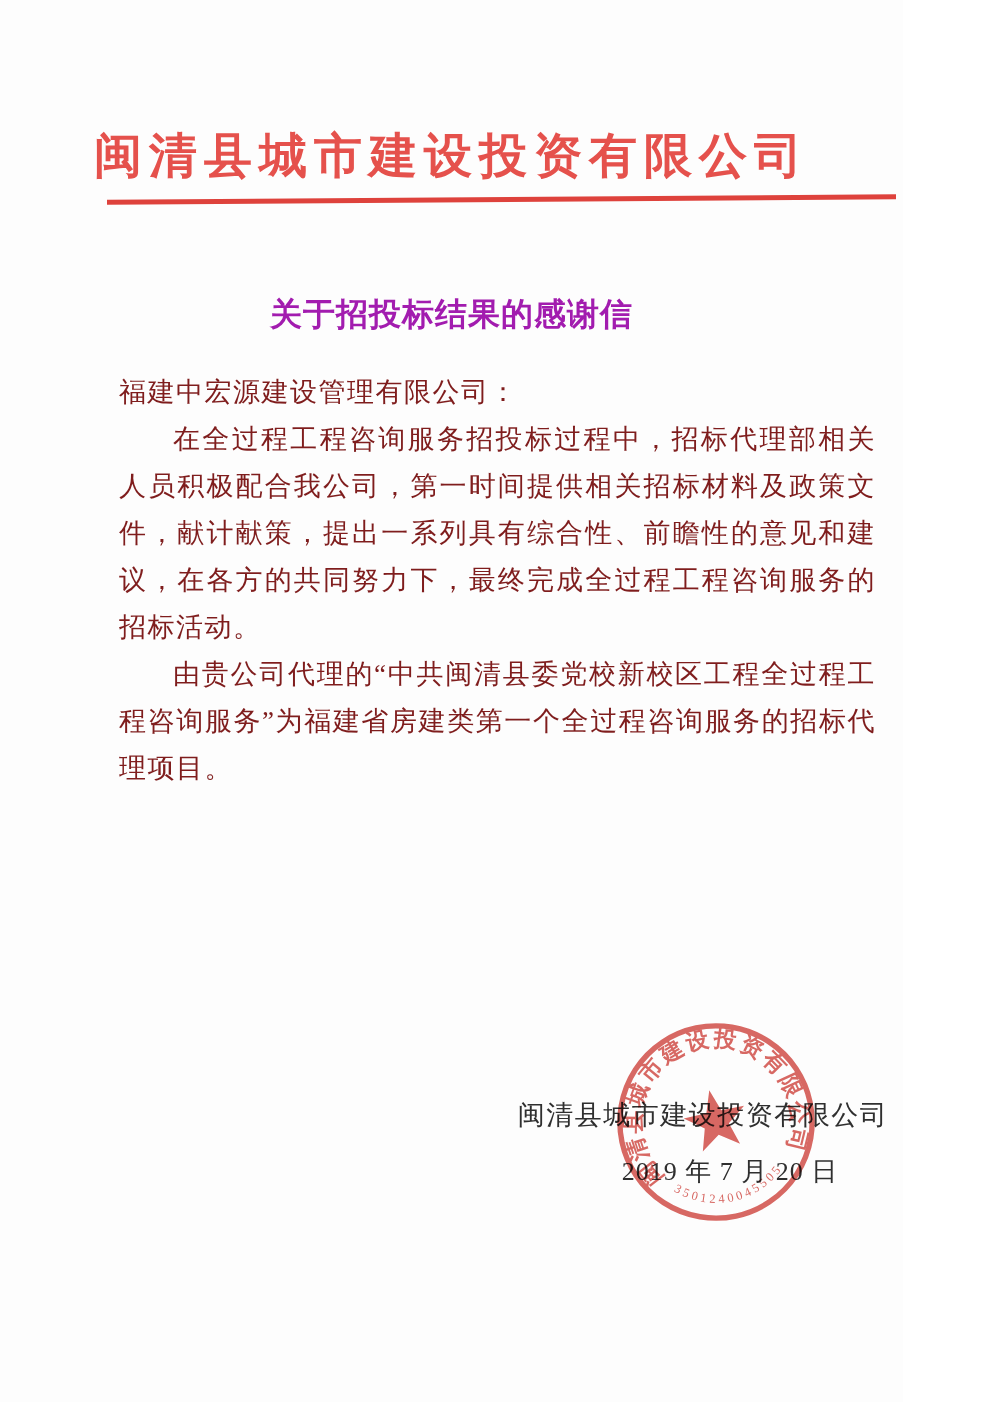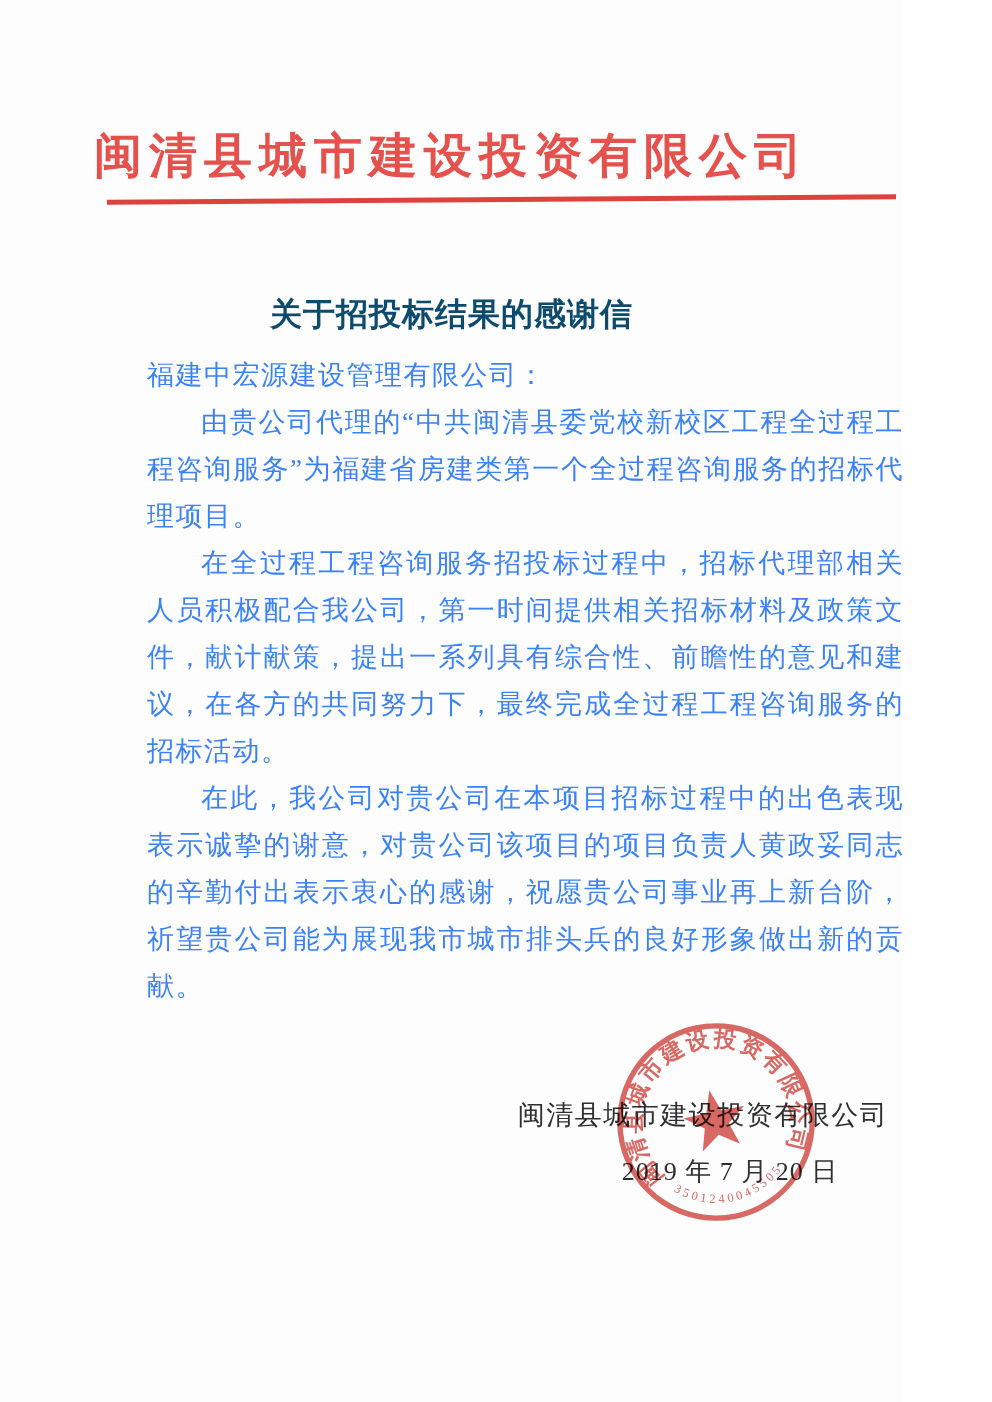--- a/index.html
+++ b/index.html
@@ -25,31 +25,30 @@
     width:789px; height:5px;
     background:#de423c;
     transform:rotate(-0.4deg);
   }
   
   .doc-title {
     position:absolute; top:293px; left:0; width:100%;
     margin:0; text-align:center;
     font-family:"Liberation Sans", sans-serif;
     font-size:32px; font-weight:600;
-    color:#0c4a6e; letter-spacing:1px;
+    color:#a21caf; letter-spacing:1px;
     white-space:nowrap;
   }
   
   .letter-body {
-    position:absolute; top:352px; left:119px; width:757px;
+    position:absolute; top:369px; left:119px; width:757px;
     font-size:27px; line-height:47px;
     letter-spacing:1.5px;
-    color:#3b82f6;
+    color:#7f1d1d;
     text-align:justify;
-    margin-left:28px;
   }
   .letter-body p { margin:0; text-indent:2em; }
   .letter-body p.salutation { text-indent:0; }
   
   .sign-company {
     position:absolute; top:1097px; left:703px;
     transform:translateX(-50%);
     font-size:27px; letter-spacing:1.5px; color:#2f2f2f;
     white-space:nowrap;
   }
@@ -89,23 +88,22 @@
   <h1 class="letterhead">闽清县城市建设投资有限公司</h1>
 
   <div class="letterhead-rule"></div>
 
   <div class="speck-1"></div>
 
   <h2 class="doc-title">关于招投标结果的感谢信</h2>
 
   <div class="letter-body">
     <p class="salutation">福建中宏源建设管理有限公司：</p>
+    <p>在全过程工程咨询服务招投标过程中，招标代理部相关人员积极配合我公司，第一时间提供相关招标材料及政策文件，献计献策，提出一系列具有综合性、前瞻性的意见和建议，在各方的共同努力下，最终完成全过程工程咨询服务的招标活动。</p>
     <p>由贵公司代理的“中共闽清县委党校新校区工程全过程工程咨询服务”为福建省房建类第一个全过程咨询服务的招标代理项目。</p>
-    <p>在全过程工程咨询服务招投标过程中，招标代理部相关人员积极配合我公司，第一时间提供相关招标材料及政策文件，献计献策，提出一系列具有综合性、前瞻性的意见和建议，在各方的共同努力下，最终完成全过程工程咨询服务的招标活动。</p>
-    <p>在此，我公司对贵公司在本项目招标过程中的出色表现表示诚挚的谢意，对贵公司该项目的项目负责人黄政妥同志的辛勤付出表示衷心的感谢，祝愿贵公司事业再上新台阶，祈望贵公司能为展现我市城市排头兵的良好形象做出新的贡献。</p>
   </div>
 
   <div class="sign-company">闽清县城市建设投资有限公司</div>
 
   <div class="sign-date">2019 年 7 月 20 日</div>
 
   <svg class="seal" viewBox="0 0 200 200" aria-hidden="true">
     <defs>
       <path id="seal-name-arc" d="M 42.7,140.2 A 70,70 0 1 1 157.3,140.2" fill="none"></path>
       <path id="seal-code-arc" d="M 42.55,148.2 A 75,75 0 0 0 157.45,148.2" fill="none"></path>

